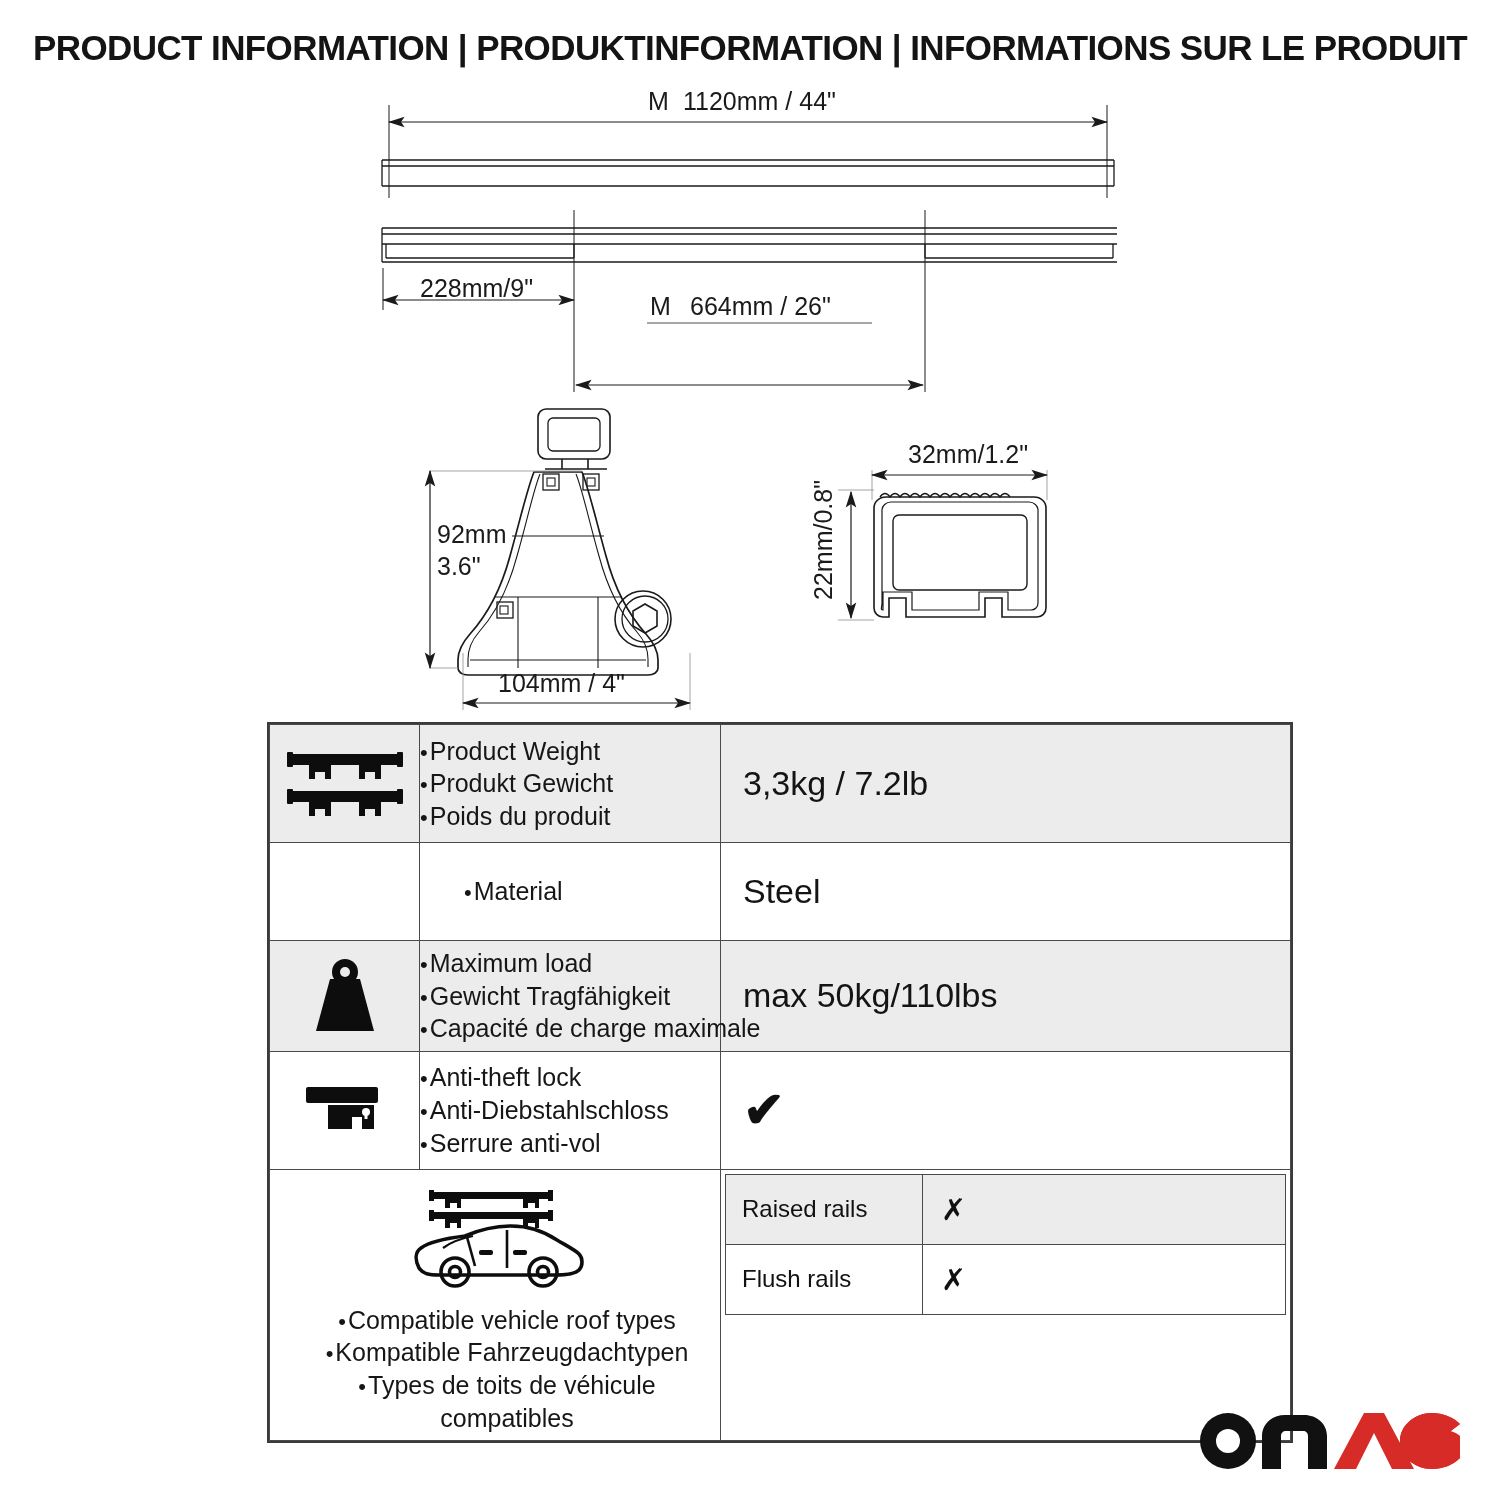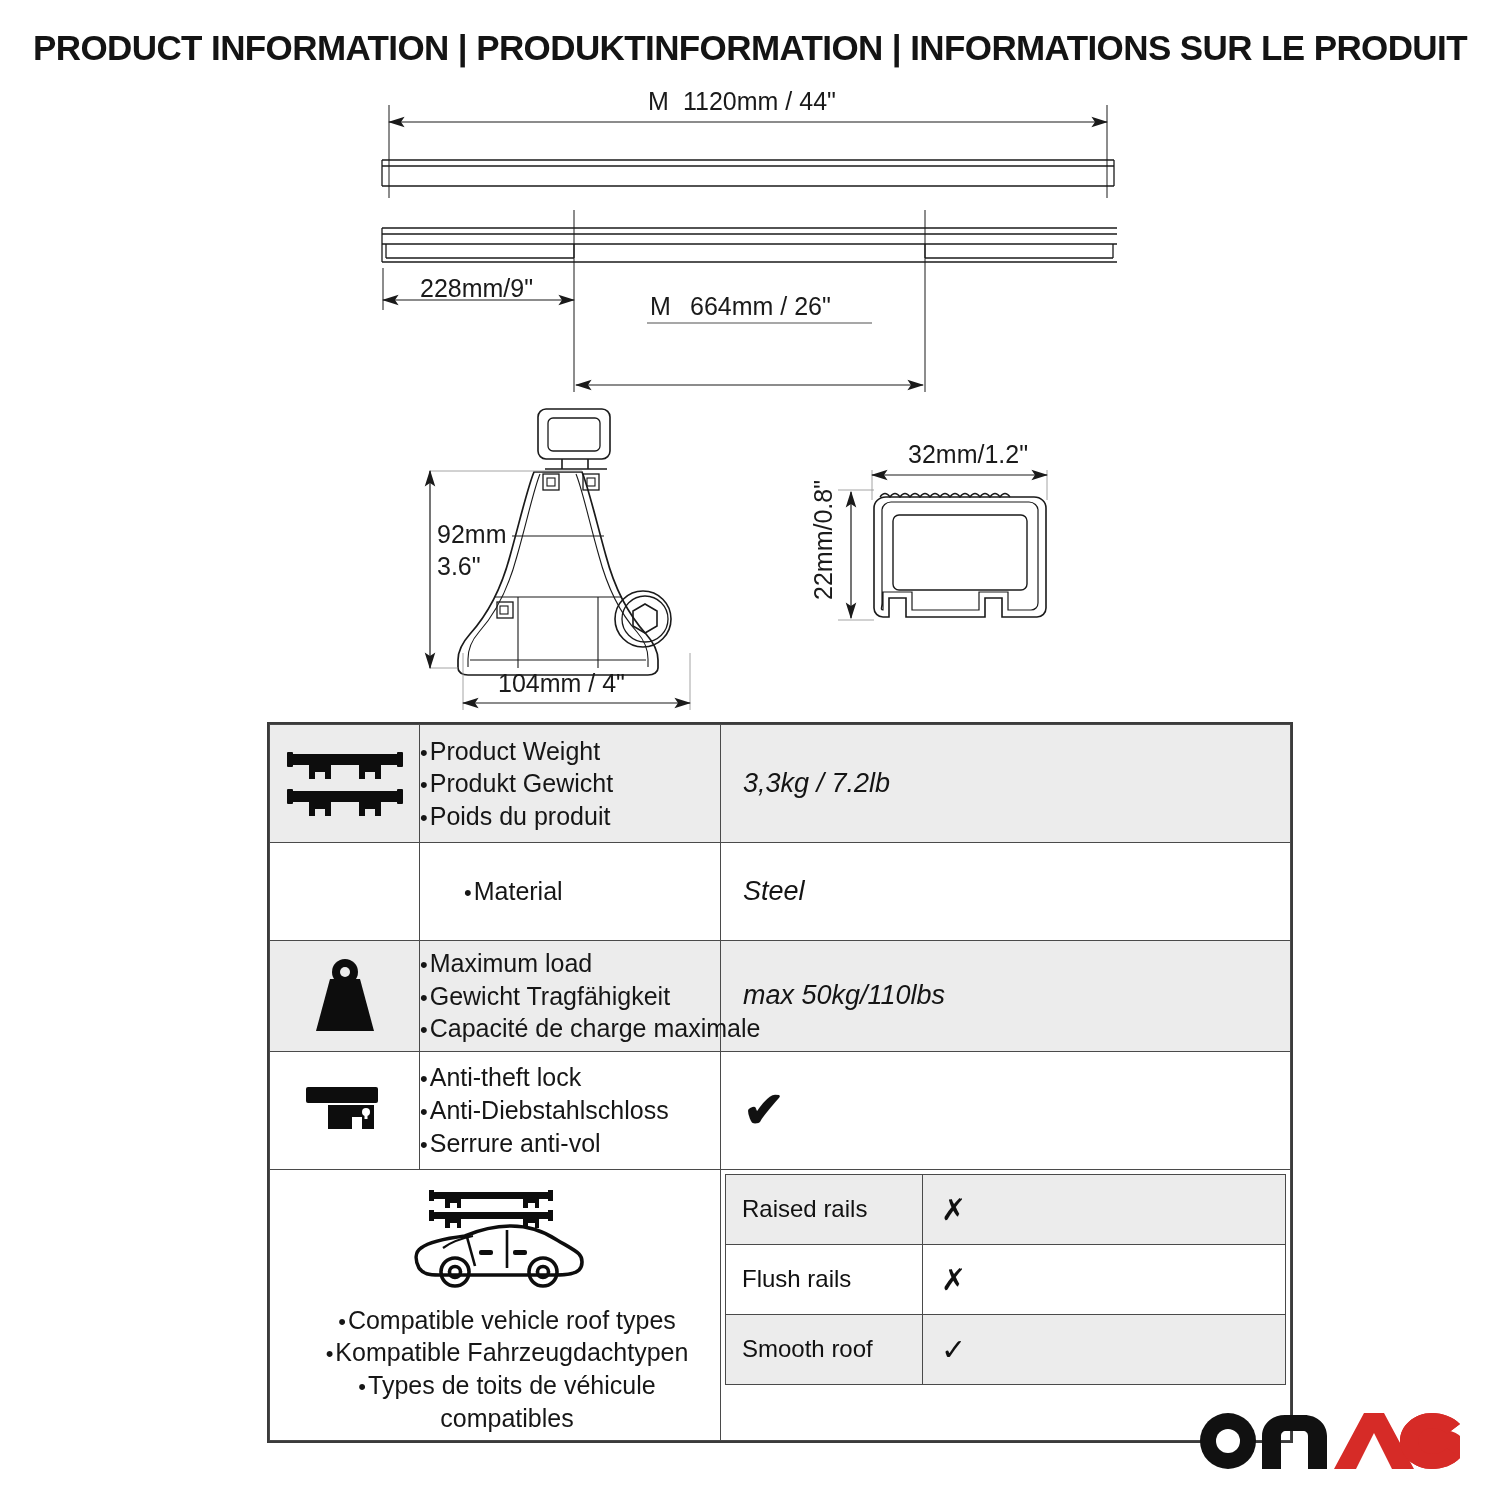--- a/index.html
+++ b/index.html
@@ -44,21 +44,21 @@
   .c-value { }
 
   .row-gray { background: #ececec; }
   .row-white { background: #ffffff; }
 
   .lbl-list { font-size: 25px; line-height: 1.30; color: #161616; padding: 6px 4px 6px 0; }
   .lbl-list div { white-space: nowrap; }
   .lbl-wrap div { white-space: normal; }
   .bullet::before { content: "\2022"; margin-right: 2px; font-size: 22px; }
 
-  .val { font-size: 27px; padding-left: 22px; color: #141414; font-style: italic; }
+  .val { font-size: 34px; padding-left: 22px; color: #141414; }
   .mark-check { font-size: 50px; font-weight: bold; line-height: 1; padding-left: 22px; }
   .mark-x { font-size: 30px; font-weight: bold; font-style: italic; padding-left: 18px; font-family: "DejaVu Sans", sans-serif; }
 
   .sub-table { width: 100%; border-collapse: collapse; table-layout: fixed; }
   .sub-table td { border: 1px solid #4a4a4a; height: 70px; }
   .sub-name { width: 197px; font-size: 24px; padding-left: 16px; }
 
   .icon-box { display: block; margin: 0 auto; }
 
   .material-cell { padding-left: 44px; font-size: 25px; }
@@ -355,24 +355,20 @@
       <table class="sub-table">
         <tbody>
                 <tr class="row-gray">
           <td class="sub-name">Raised rails</td>
           <td class="mark-x">✗</td>
         </tr>
         <tr class="row-white">
           <td class="sub-name">Flush rails</td>
           <td class="mark-x">✗</td>
         </tr>
-        <tr class="row-gray">
-          <td class="sub-name">Smooth roof</td>
-          <td class="mark-x">✓</td>
-        </tr>
       </tbody>
             </table>
     </td>
   </tr>
 </tbody>
     </table>
 </div>
 
 <div class="logo">
   <svg width="264" height="62" viewBox="0 0 264 62">

